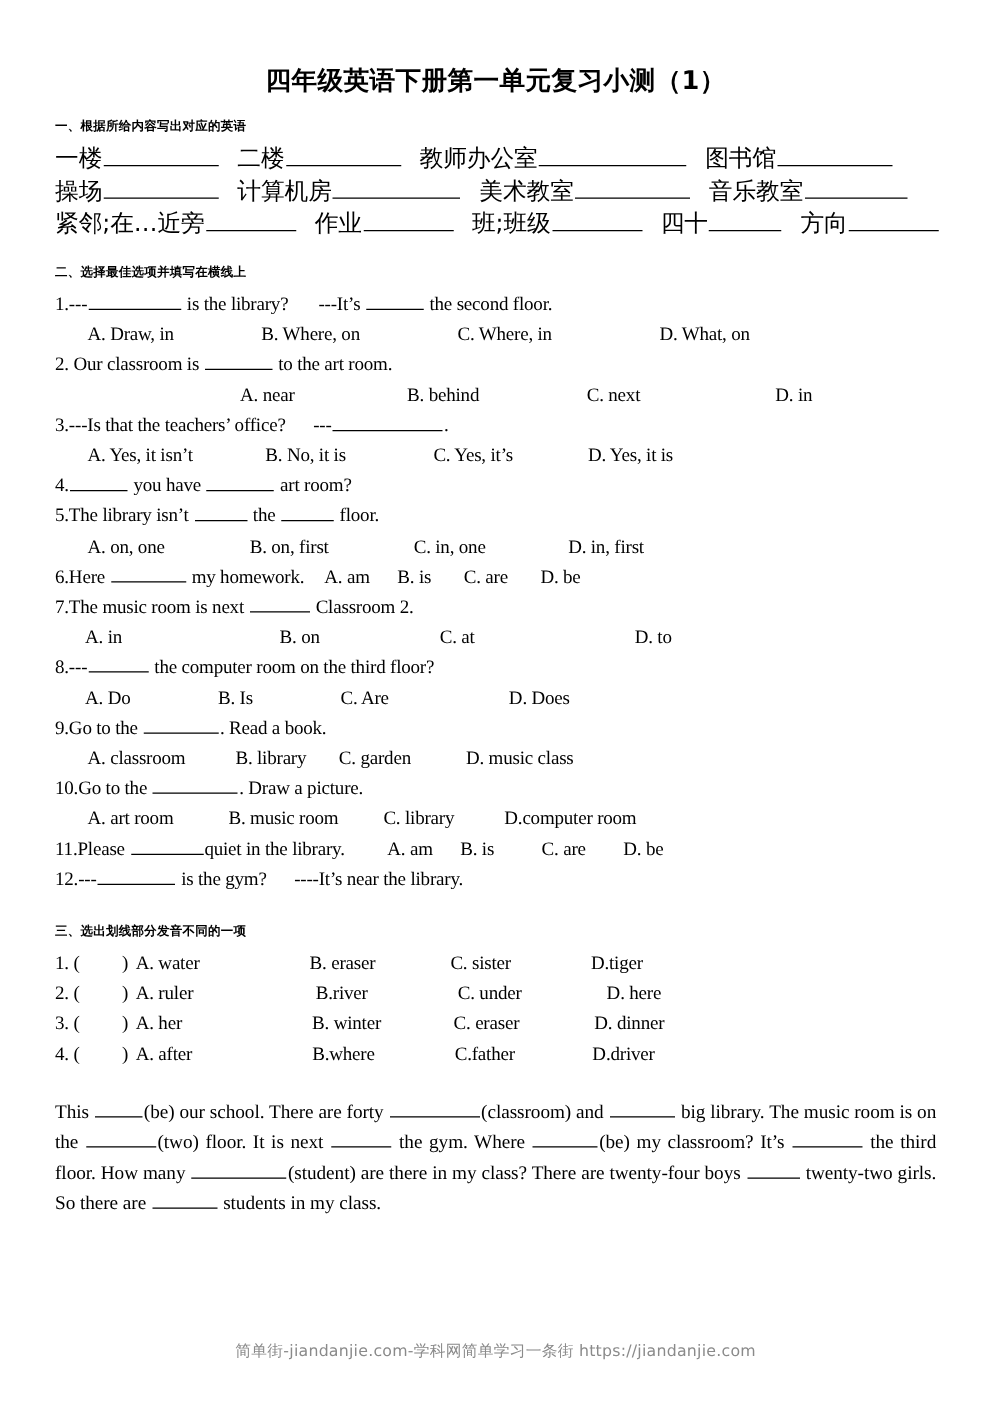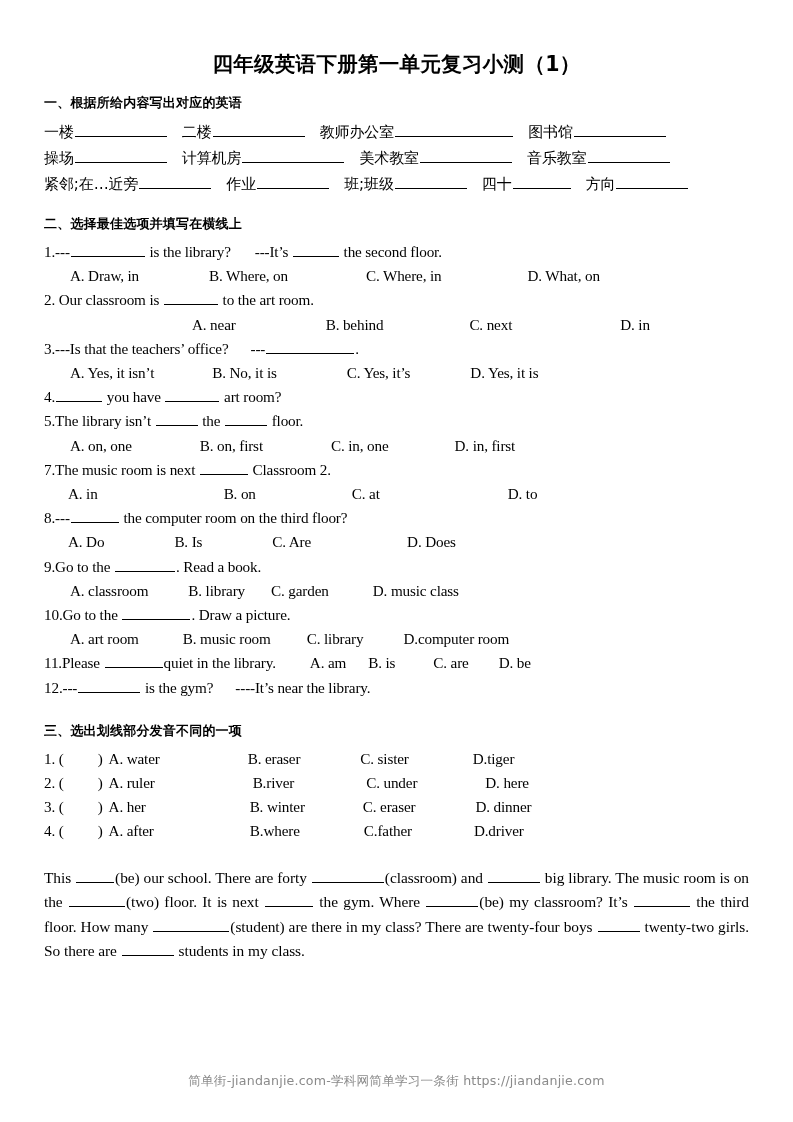--- a/index.html
+++ b/index.html
@@ -27,32 +27,32 @@
     font-family: "DejaVu Sans", sans-serif;
     font-weight: bold;
     font-size: 20.5px;
     letter-spacing: 0.3px;
     margin: 0 0 16px 0;
     padding-top: 4px;
   }
   .sec-head {
     font-family: "DejaVu Sans", sans-serif;
     font-weight: bold;
-    font-size: 13px;
+    font-size: 10px;
     margin: 0 0 7px 0;
     letter-spacing: 0.2px;
   }
   .sec-block { margin-bottom: 6px; }
   .vocab-row {
     font-size: 15.4px;
     line-height: 25px;
     white-space: nowrap;
     letter-spacing: -0.1px;
   }
-  .cn { font-family: "DejaVu Sans", sans-serif; font-size: 15px; }
+  .cn { font-family: "DejaVu Sans", sans-serif; font-size: 19px; }
   .bl {
     display: inline-block;
     border-bottom: 1.1px solid #000;
     height: 0.85em;
     vertical-align: baseline;
     margin: 0 1px;
   }
   .q-line {
     font-size: 15.2px;
     line-height: 24.2px;
@@ -117,20 +117,21 @@
     <div id="s2rows">
         <div class="q-line"><span>1.</span><span>---</span><span class="bl" style="width: 74px;"></span><span> is the library?</span><span class="sp" style="width: 24px;"></span><span>---It’s </span><span class="bl" style="width: 46px;"></span><span> the second floor.</span></div>
         <div class="opt-line"><span class="sp" style="width: 26px;"></span><span class="opt">A. Draw, in</span><span class="sp" style="width: 70px;"></span><span class="opt">B. Where, on</span><span class="sp" style="width: 78px;"></span><span class="opt">C. Where, in</span><span class="sp" style="width: 86px;"></span><span class="opt">D. What, on</span></div>
         <div class="q-line"><span>2.</span><span> Our classroom is </span><span class="bl" style="width: 54px;"></span><span> to the art room.</span></div>
         <div class="opt-line"><span class="sp" style="width: 148px;"></span><span class="opt">A. near</span><span class="sp" style="width: 90px;"></span><span class="opt">B. behind</span><span class="sp" style="width: 86px;"></span><span class="opt">C. next</span><span class="sp" style="width: 108px;"></span><span class="opt">D. in</span></div>
         <div class="q-line"><span>3.</span><span>---Is that the teachers’ office?</span><span class="sp" style="width: 22px;"></span><span>---</span><span class="bl" style="width: 88px;"></span><span>.</span></div>
         <div class="opt-line"><span class="sp" style="width: 26px;"></span><span class="opt">A. Yes, it isn’t</span><span class="sp" style="width: 58px;"></span><span class="opt">B. No, it is</span><span class="sp" style="width: 70px;"></span><span class="opt">C. Yes, it’s</span><span class="sp" style="width: 60px;"></span><span class="opt">D. Yes, it is</span></div>
         <div class="q-line"><span>4.</span><span class="bl" style="width: 46px;"></span><span> you have </span><span class="bl" style="width: 54px;"></span><span> art room?</span></div>
         <div class="q-line"><span>5.</span><span>The library isn’t </span><span class="bl" style="width: 42px;"></span><span> the </span><span class="bl" style="width: 42px;"></span><span> floor.</span></div>
         <div class="opt-line"><span class="sp" style="width: 26px;"></span><span class="opt">A. on, one</span><span class="sp" style="width: 68px;"></span><span class="opt">B. on, first</span><span class="sp" style="width: 68px;"></span><span class="opt">C. in, one</span><span class="sp" style="width: 66px;"></span><span class="opt">D. in, first</span></div>
+        <div class="q-line"><span>6.</span><span>Here </span><span class="bl" style="width: 60px;"></span><span> my homework.</span><span class="sp" style="width: 16px;"></span><span>A. am</span><span class="sp" style="width: 22px;"></span><span>B. is</span><span class="sp" style="width: 26px;"></span><span>C. are</span><span class="sp" style="width: 26px;"></span><span>D. be</span></div>
         <div class="q-line"><span>7.</span><span>The music room is next </span><span class="bl" style="width: 48px;"></span><span> Classroom 2.</span></div>
         <div class="opt-line"><span class="sp" style="width: 24px;"></span><span class="opt">A. in</span><span class="sp" style="width: 126px;"></span><span class="opt">B. on</span><span class="sp" style="width: 96px;"></span><span class="opt">C. at</span><span class="sp" style="width: 128px;"></span><span class="opt">D. to</span></div>
         <div class="q-line"><span>8.</span><span>---</span><span class="bl" style="width: 48px;"></span><span> the computer room on the third floor?</span></div>
         <div class="opt-line"><span class="sp" style="width: 24px;"></span><span class="opt">A. Do</span><span class="sp" style="width: 70px;"></span><span class="opt">B. Is</span><span class="sp" style="width: 70px;"></span><span class="opt">C. Are</span><span class="sp" style="width: 96px;"></span><span class="opt">D. Does</span></div>
         <div class="q-line"><span>9.</span><span>Go to the </span><span class="bl" style="width: 60px;"></span><span>. Read a book.</span></div>
         <div class="opt-line"><span class="sp" style="width: 26px;"></span><span class="opt">A. classroom</span><span class="sp" style="width: 40px;"></span><span class="opt">B. library</span><span class="sp" style="width: 26px;"></span><span class="opt">C. garden</span><span class="sp" style="width: 44px;"></span><span class="opt">D. music class</span></div>
         <div class="q-line"><span>10.</span><span>Go to the </span><span class="bl" style="width: 68px;"></span><span>. Draw a picture.</span></div>
         <div class="opt-line"><span class="sp" style="width: 26px;"></span><span class="opt">A. art room</span><span class="sp" style="width: 44px;"></span><span class="opt">B. music room</span><span class="sp" style="width: 36px;"></span><span class="opt">C. library</span><span class="sp" style="width: 40px;"></span><span class="opt">D.computer room</span></div>
         <div class="q-line"><span>11.</span><span>Please </span><span class="bl" style="width: 58px;"></span><span>quiet in the library.</span><span class="sp" style="width: 34px;"></span><span>A. am</span><span class="sp" style="width: 22px;"></span><span>B. is</span><span class="sp" style="width: 38px;"></span><span>C. are</span><span class="sp" style="width: 30px;"></span><span>D. be</span></div>
         <div class="q-line"><span>12.</span><span>---</span><span class="bl" style="width: 62px;"></span><span> is the gym?</span><span class="sp" style="width: 22px;"></span><span>----It’s near the library.</span></div>

